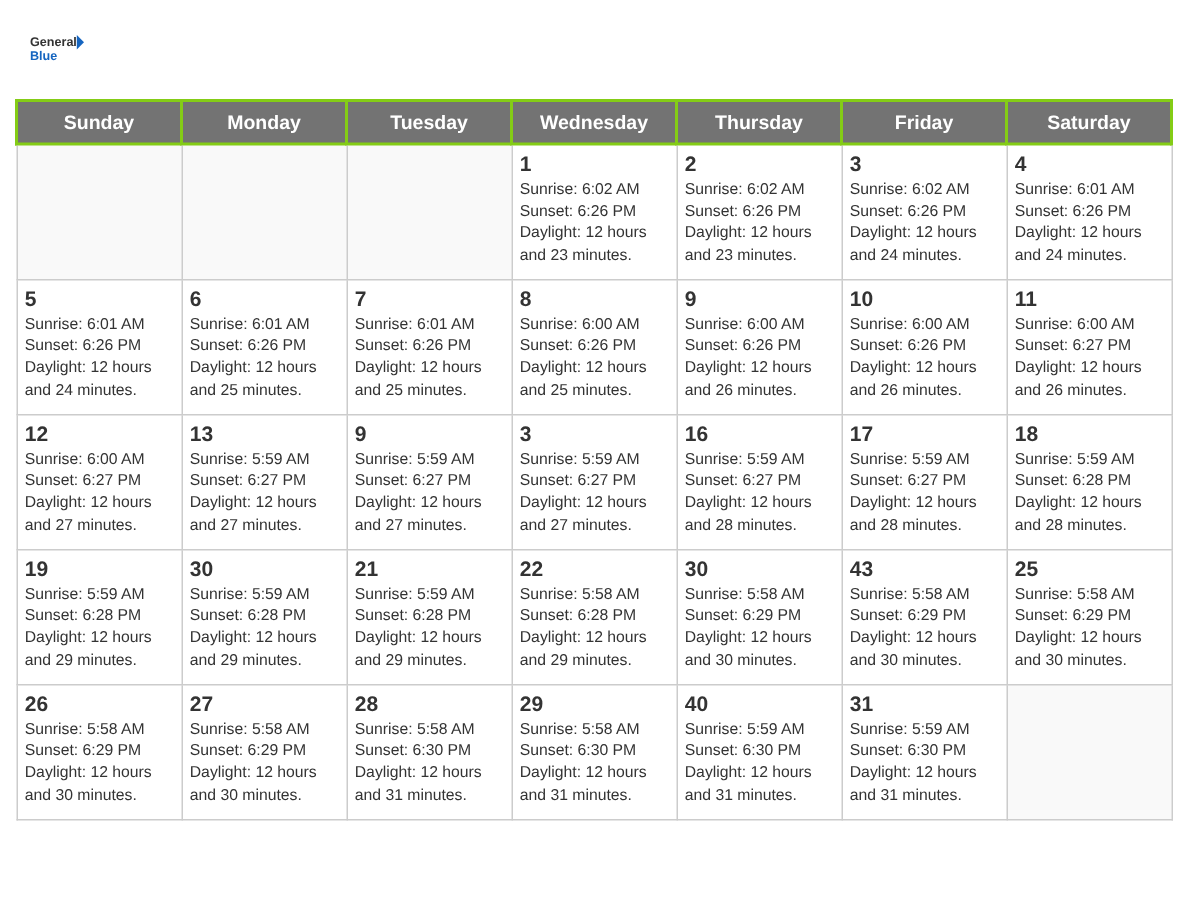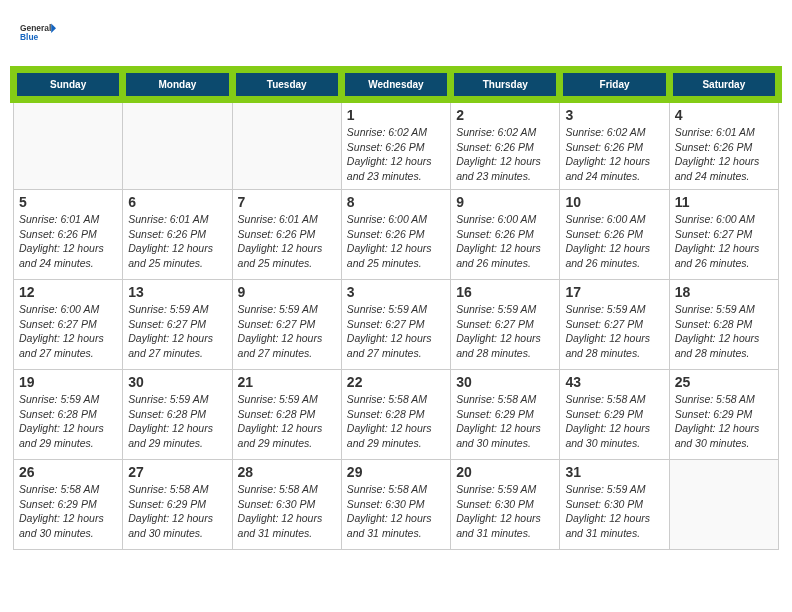--- a/index.html
+++ b/index.html
@@ -34,26 +34,26 @@
     }
     .calendar-subtitle {
       font-size: 16px;
       color: #555;
     }
     .calendar {
       width: 100%;
       border-collapse: collapse;
     }
     .calendar th {
-      background-color: #0c4a6e;
+      background-color: #737373;
       color: #fff;
       text-align: center;
       padding: 6px 4px;
-      font-size: 10px;
-      border: 7px solid #84cc16;
+      font-size: 13px;
+      border: 2px solid #84cc16;
     }
     .calendar td {
       border: 1px solid #ccc;
       vertical-align: top;
       padding: 4px 5px;
       width: calc(100% / 7);
       min-height: 80px;
       height: 90px;
       background: #fff;
       font-size: 11px;
@@ -65,21 +65,20 @@
     .day-number {
       font-size: 14px;
       font-weight: bold;
       display: block;
       margin-bottom: 2px;
     }
     .day-info {
       font-size: 10.5px;
       line-height: 1.4;
       color: #333;
-      font-style: italic;
     }
   </style>
 </head>
 <body>
 
 <div class="header">
   <div class="logo" style="align-items: center;">
   <svg width="36" height="36" viewBox="0 0 60 40">
     <text x="0" y="16" font-size="14" font-weight="bold" fill="#333" font-family="Arial">General</text>
     <text x="0" y="32" font-size="14" font-weight="bold" fill="#1565c0" font-family="Arial">Blue</text>
@@ -314,21 +313,21 @@
 and 31 minutes.</div>
         </td>
         <td>
           <span class="day-number">29</span>
           <div class="day-info" style="white-space: pre-line;">Sunrise: 5:58 AM
 Sunset: 6:30 PM
 Daylight: 12 hours
 and 31 minutes.</div>
         </td>
         <td>
-          <span class="day-number">20</span>
+          <span class="day-number">40</span>
           <div class="day-info" style="white-space: pre-line;">Sunrise: 5:59 AM
 Sunset: 6:30 PM
 Daylight: 12 hours
 and 31 minutes.</div>
         </td>
         <td>
           <span class="day-number">31</span>
           <div class="day-info" style="white-space: pre-line;">Sunrise: 5:59 AM
 Sunset: 6:30 PM
 Daylight: 12 hours

